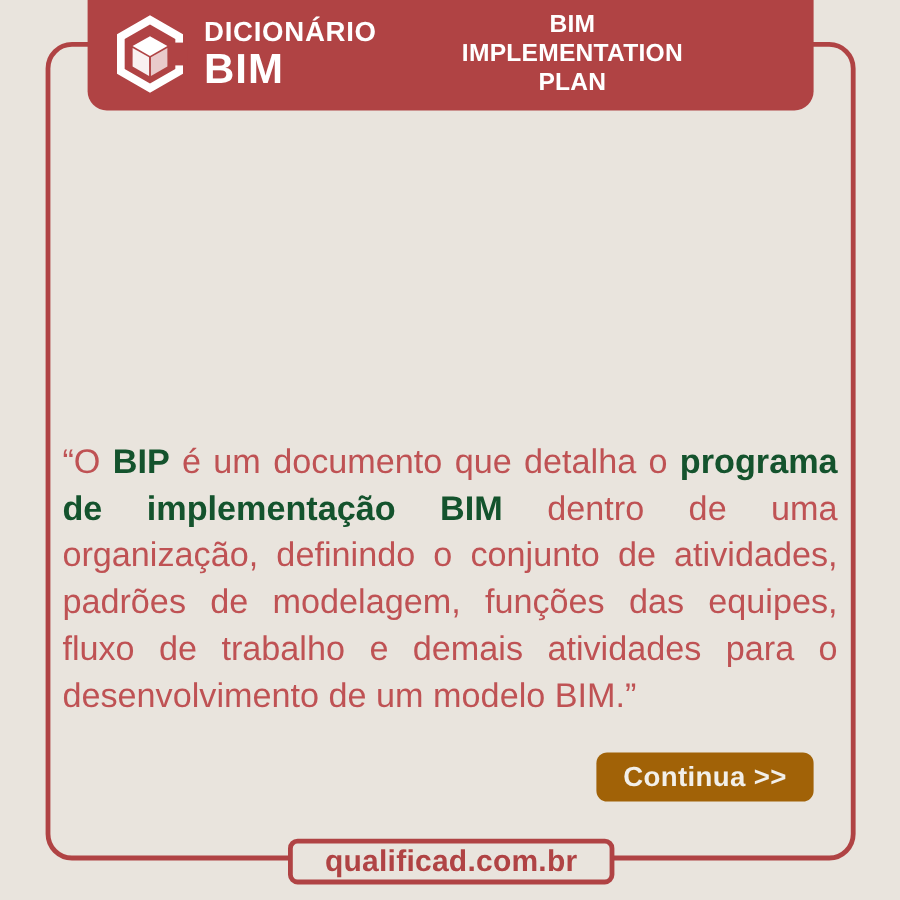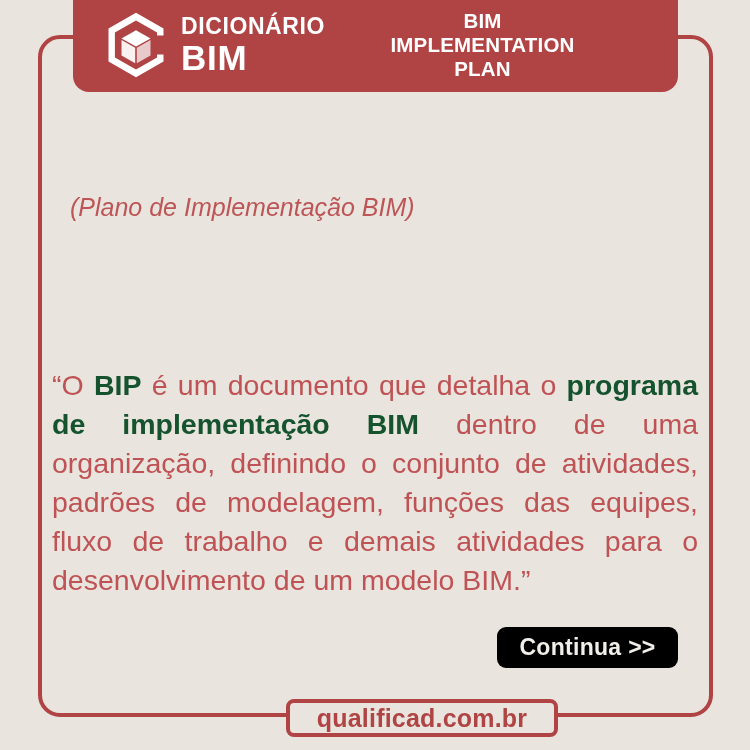--- a/index.html
+++ b/index.html
@@ -42,21 +42,21 @@
     display: flex;
     align-items: flex-end;
     padding: 0 0 8px 0;
   }
 
   #header-inner {
     display: flex;
     align-items: center;
     width: 100%;
     height: 78px;
-    padding-left: 32px;
+    padding-left: 21px;
   }
 
   
   #brand-block {
     display: flex;
     align-items: center;
     gap: 14px;
   }
 
   #brand-logo-icon {
@@ -152,21 +152,21 @@
   }
   #definition-body b { color: #14532d; font-weight: bold; }
 
   
   #continue-button {
     position: absolute;
     left: 497px;
     top: 627px;
     width: 181px;
     height: 41px;
-    background: #000000;
+    background: #a16207;
     border: none;
     border-radius: 9px;
     color: #f2efe9;
     font-family: "Liberation Sans", sans-serif;
     font-size: 23px;
     font-weight: bold;
     letter-spacing: 0.3px;
     z-index: 5;
     cursor: pointer;
     display: flex;
@@ -181,21 +181,20 @@
     top: 699px;
     width: 272px;
     height: 38px;
     background: #e9e4dd;
     border: 4px solid #b04344;
     border-radius: 8px;
     z-index: 6;
     display: flex;
     align-items: center;
     justify-content: center;
-    margin-left: 46px;
   }
 
   #site-badge-label {
     color: #b04344;
     font-size: 25px;
     font-weight: bold;
     letter-spacing: 0.2px;
     line-height: 1;
   }
 </style>
@@ -231,21 +230,20 @@
     <div id="header-topic">
       <span class="topic-line">BIM</span>
       <span class="topic-line">IMPLEMENTATION</span>
       <span class="topic-line">PLAN</span>
     </div>
 
   </div>
 </div>
 
 <div id="term-block">
-  <div id="term-subtitle">(Plano de Implementação BIM)</div>
 </div>
 
 <p id="definition-body"><span>“O </span><b>BIP</b><span> é um documento que detalha o </span><b>programa de implementação BIM</b><span> dentro de uma organização, definindo o conjunto de atividades, padrões de modelagem, funções das equipes, fluxo de trabalho e demais atividades para o desenvolvimento de um modelo BIM.”</span></p>
 
 <button id="continue-button">Continua &gt;&gt;</button>
 
 <div id="site-badge">
   <span id="site-badge-label">qualificad.com.br</span>
 </div>
 

